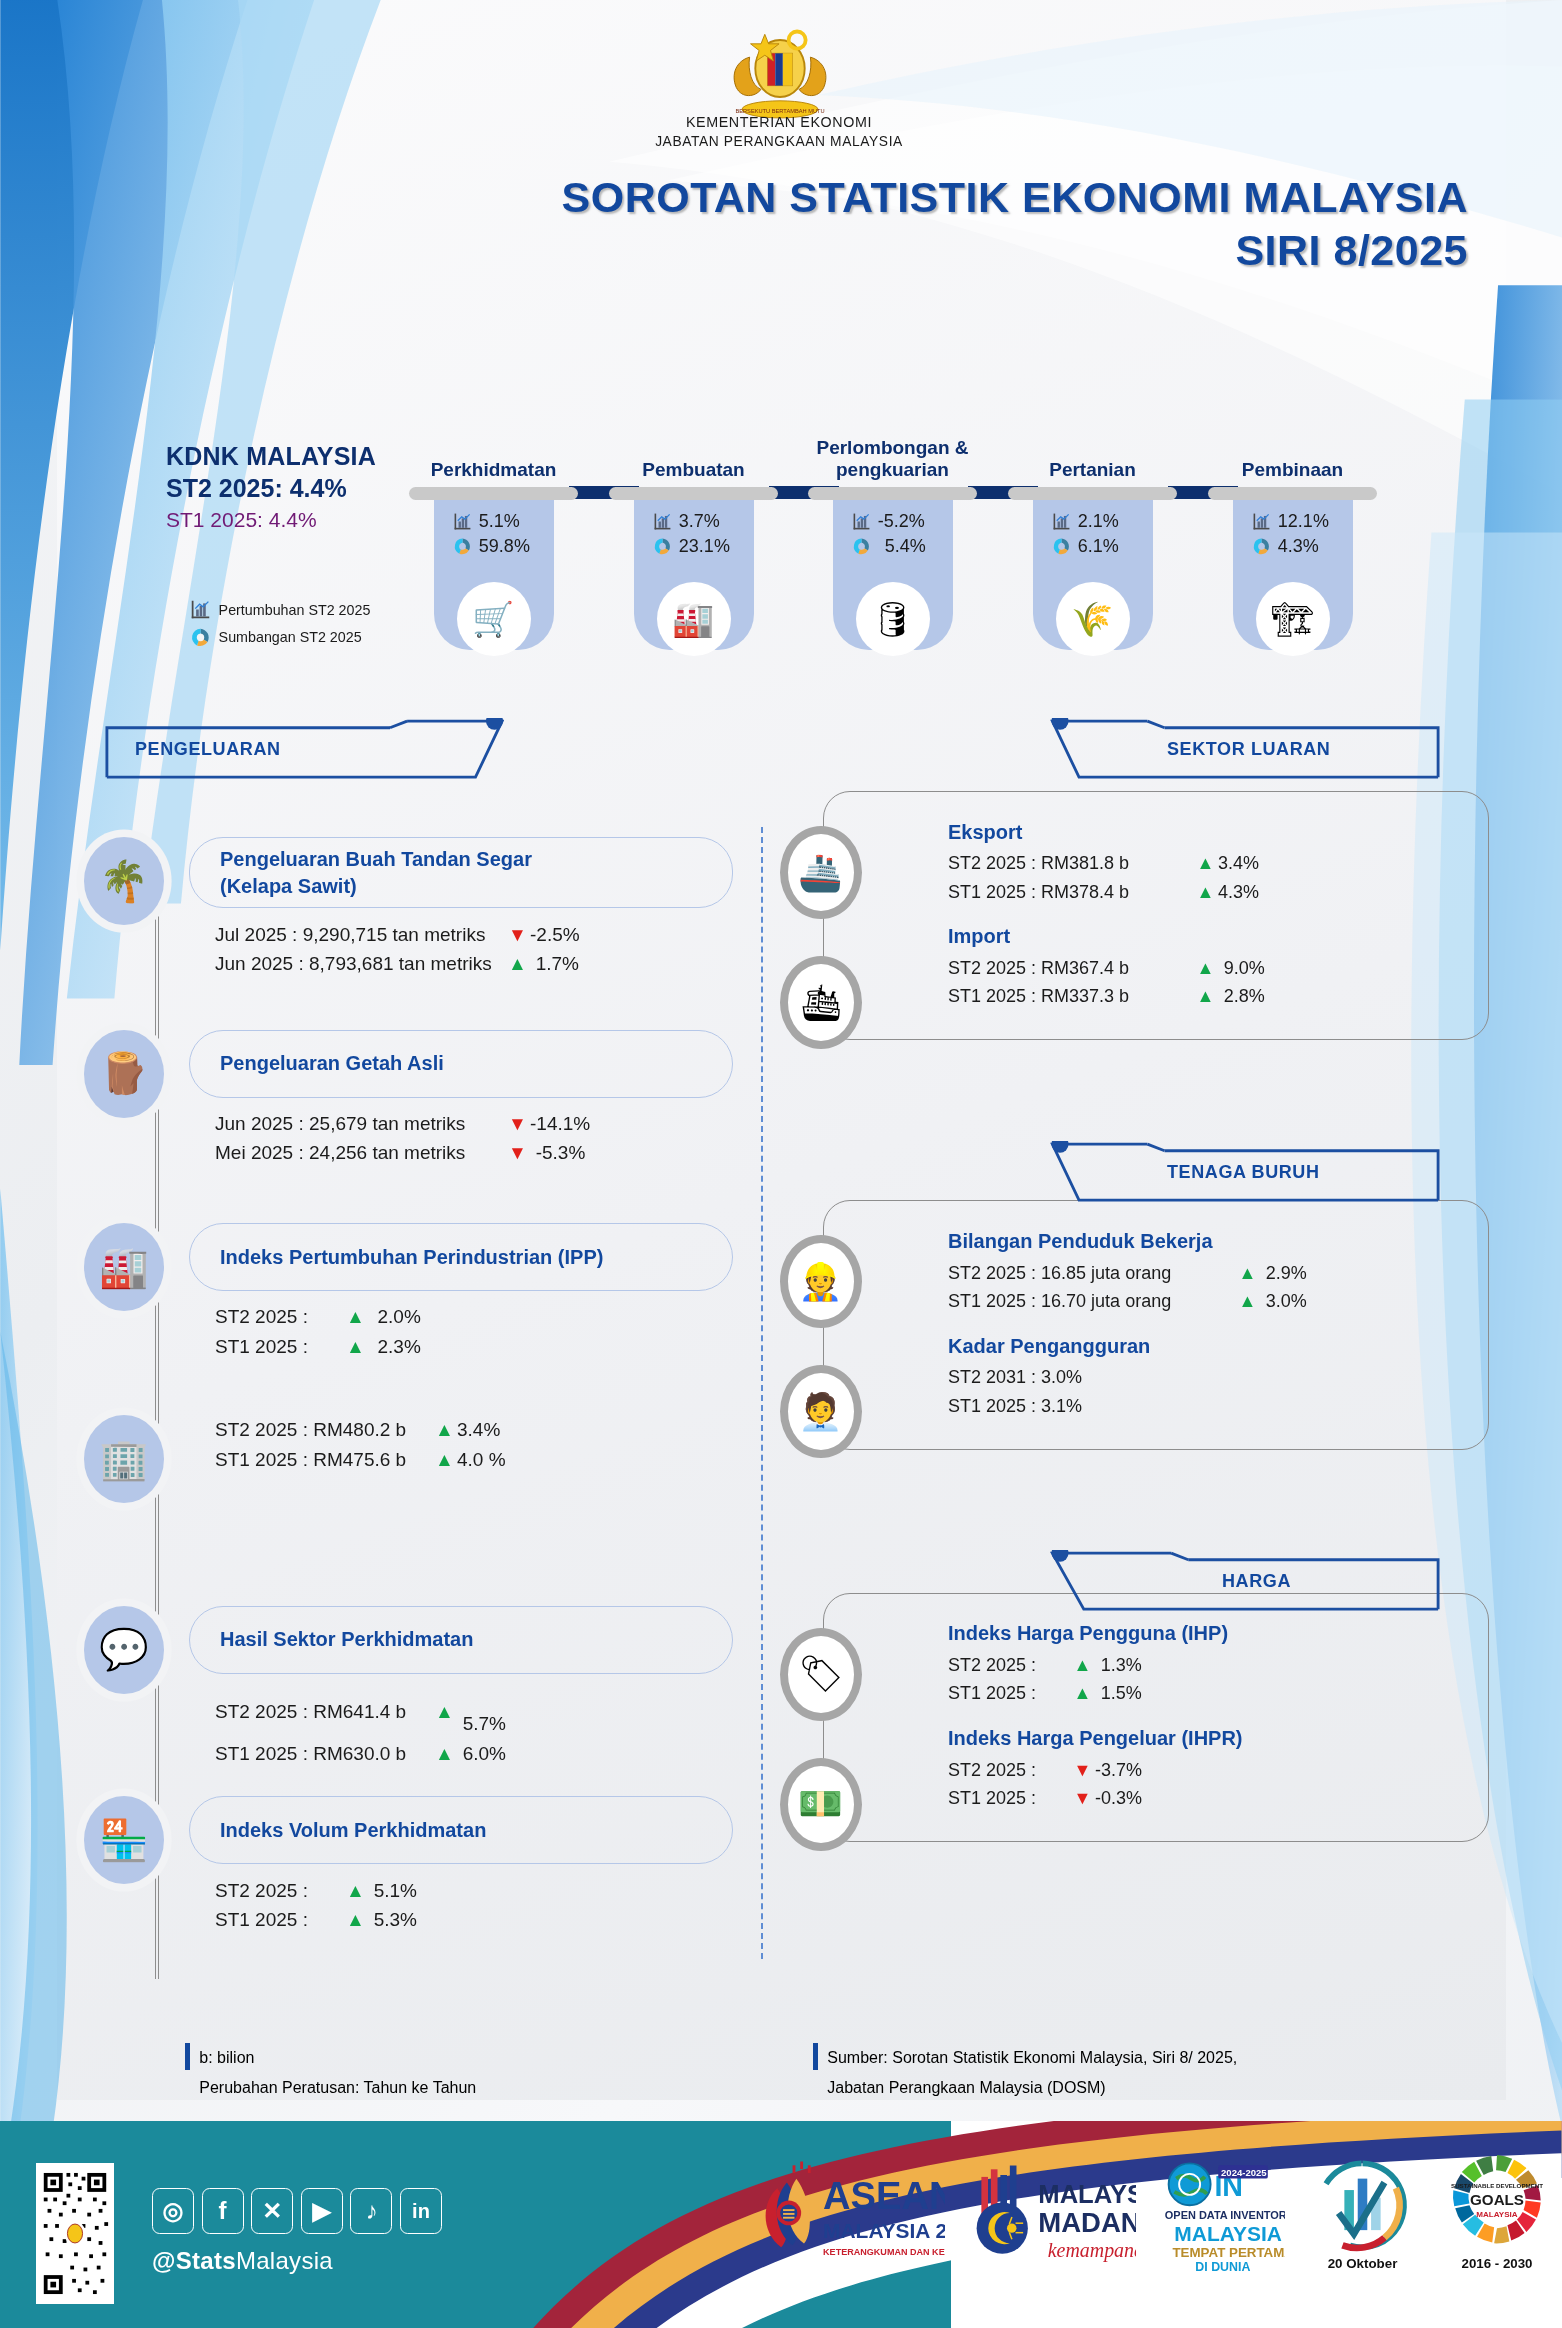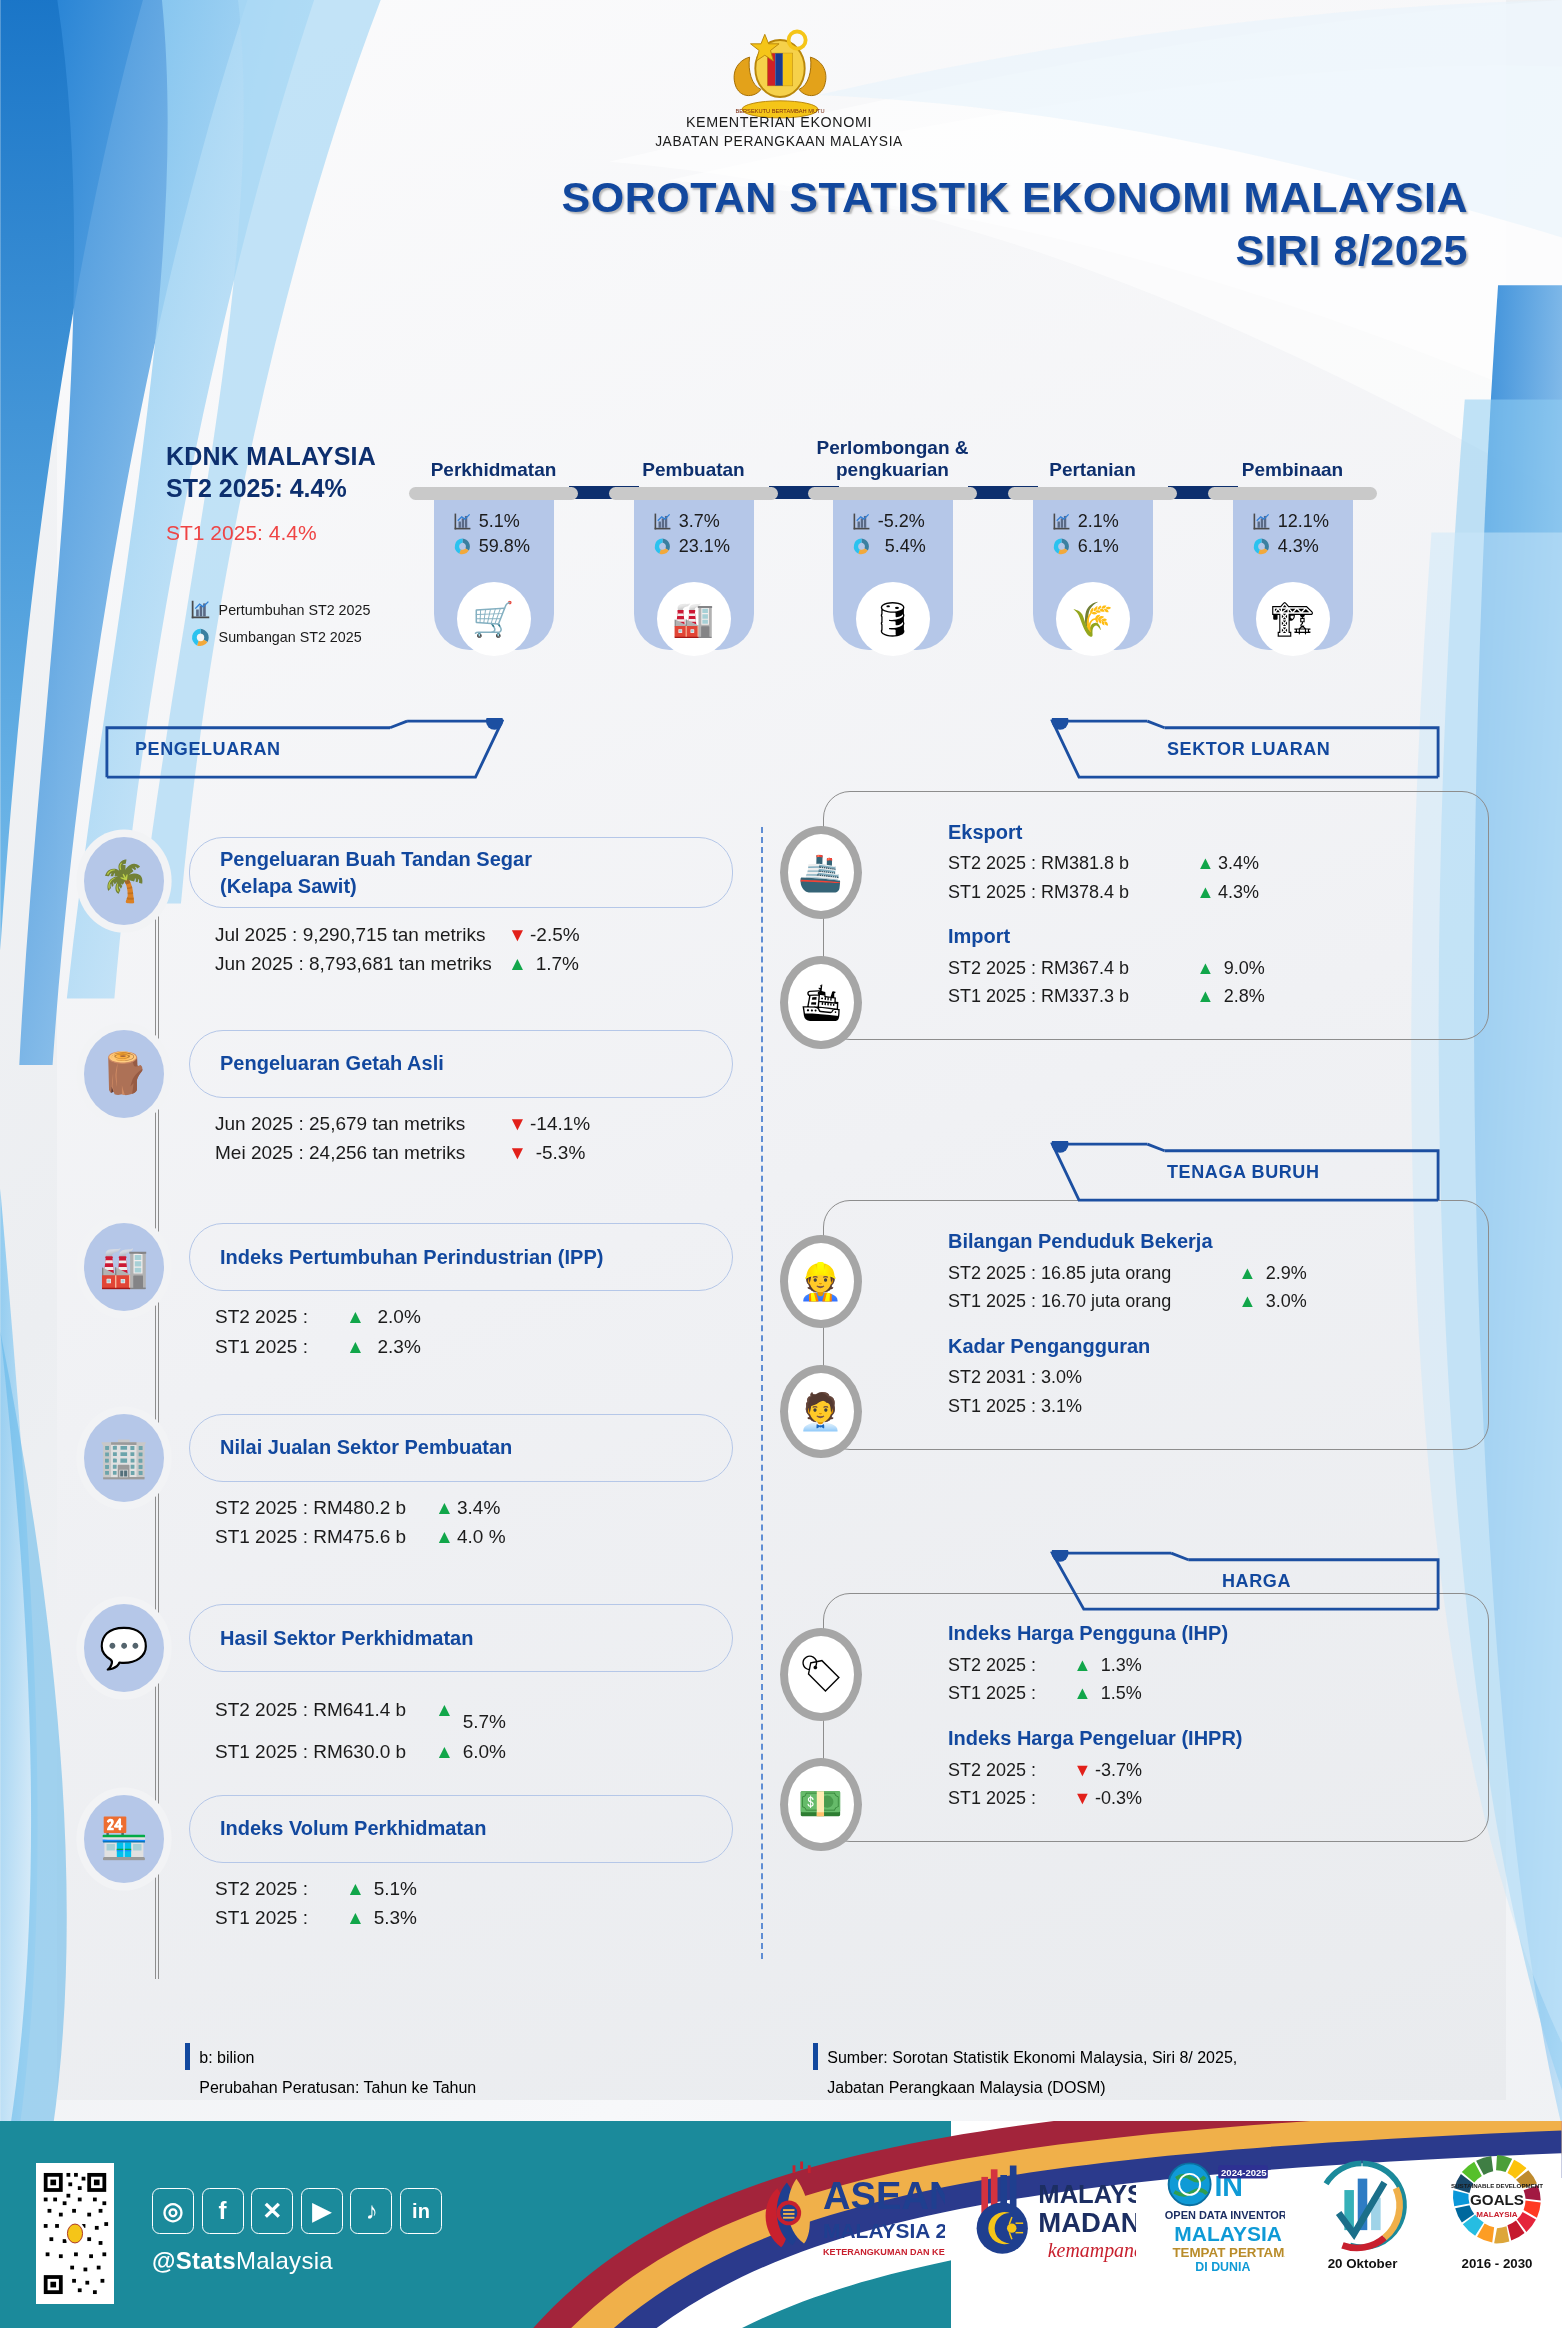--- a/index.html
+++ b/index.html
@@ -45,21 +45,21 @@
   .title-2 {
     font-size: 43px; font-weight: bold; color: #12489e;
     letter-spacing: 0.5px; margin-top: 3.8px;
     text-shadow: 1.9px 1.9px 1.9px rgba(130,130,130,.55);
   }
 
   
   .kdnk { position: absolute; left: 166px; top: 442px; z-index: 6; }
   .kdnk-l1 { font-size: 25px; font-weight: bold; color: #0d2f6e; letter-spacing: 0.2px;}
   .kdnk-l2 { font-size: 25px; font-weight: bold; color: #0d2f6e; margin-top: 2.9px;}
-  .kdnk-l3 { font-size: 21px; color: #ef4444; margin-top: 18px;}
+  .kdnk-l3 { font-size: 21px; color: #701a75; margin-top: 5px;}
 
   .legend { position: absolute; left: 190px; top: 599px; z-index: 6; }
   .legend-row { display: flex; align-items: center; gap: 7.6px; margin-bottom: 6.7px; }
   .legend-label { font-size: 14.3px; color: #1b1b1b; }
 
   
   .sectors { position: absolute; left: 409px; top: 433px; width: 1065px; height: 238px; z-index: 6; }
   .sector { position: absolute; top: 0; width: 169px; text-align: center; }
   .sector-name {
     font-size: 19px; font-weight: bold; color: #0d2f6e; line-height: 22px;
@@ -514,23 +514,20 @@
       <div class="tl-row">
         <span class="lbl" style="min-width:128px;">ST1 2025 :</span>
         <span class="arr up">▲</span>
         <span class="pct" style="padding-left:9.5px;">2.3%</span>
       </div>
     </div>
   </div>
 
   <div class="tl-item" style="height:181px;">
     <div class="tl-icon">🏢</div>
-    <div class="tl-card">
-      <div class="tl-title">Nilai Jualan Sektor Pembuatan</div>
-    </div>
     <div class="tl-rows">
       <div class="tl-row">
         <span class="lbl" style="min-width:217px;">ST2 2025 : RM480.2 b</span>
         <span class="arr up">▲</span>
         <span class="pct">3.4%</span>
       </div>
       <div class="tl-row">
         <span class="lbl" style="min-width:217px;">ST1 2025 : RM475.6 b</span>
         <span class="arr up">▲</span>
         <span class="pct">4.0 %</span>

